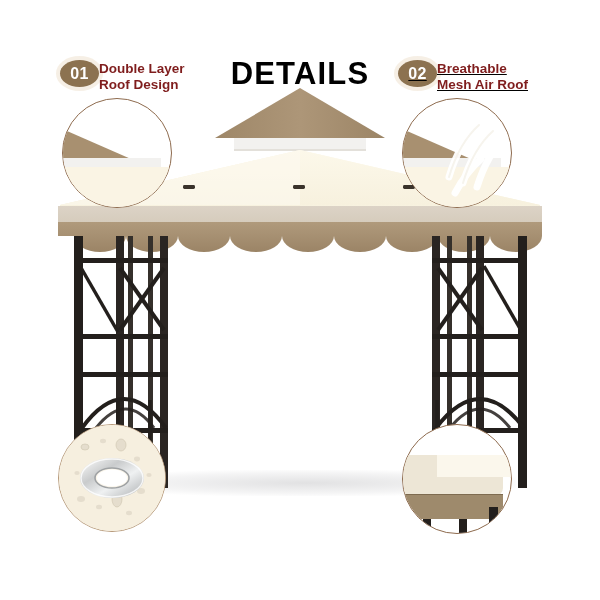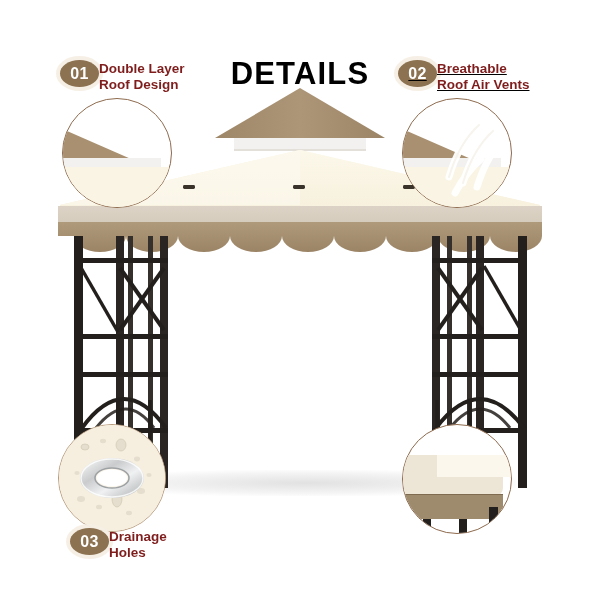--- a/index.html
+++ b/index.html
@@ -276,23 +276,18 @@
 
   <div class="callout" id="co1">
     <div class="badge">01</div>
     <div class="clabel">Double Layer
 Roof Design</div>
   </div>
 
   <div class="callout" id="co2">
     <div class="badge">02</div>
     <div class="clabel">Breathable
-Roof Air Vents</div>
-  </div>
-
-  <div class="callout" id="co3">
-    <div class="badge">03</div>
-    <div class="clabel">Drainage
-Holes</div>
-  </div>
+Mesh Air Roof</div>
+  </div>
+
 
 
 </div>
 
 </body></html>

